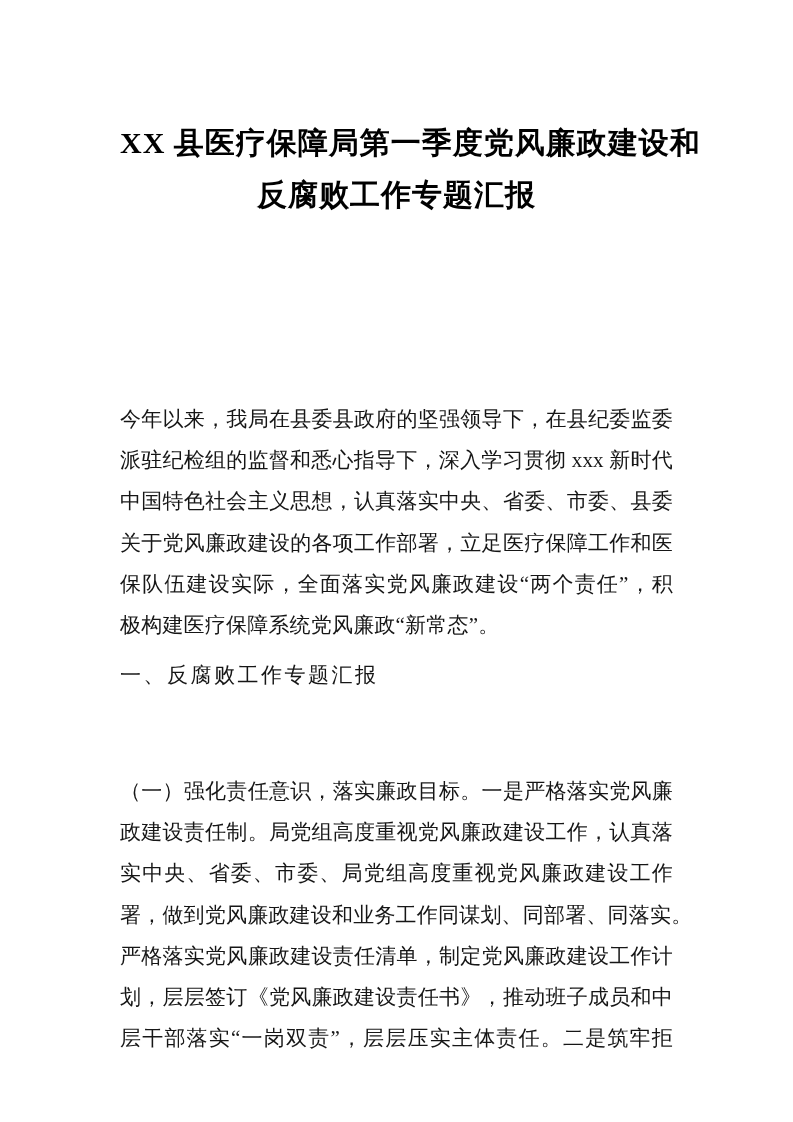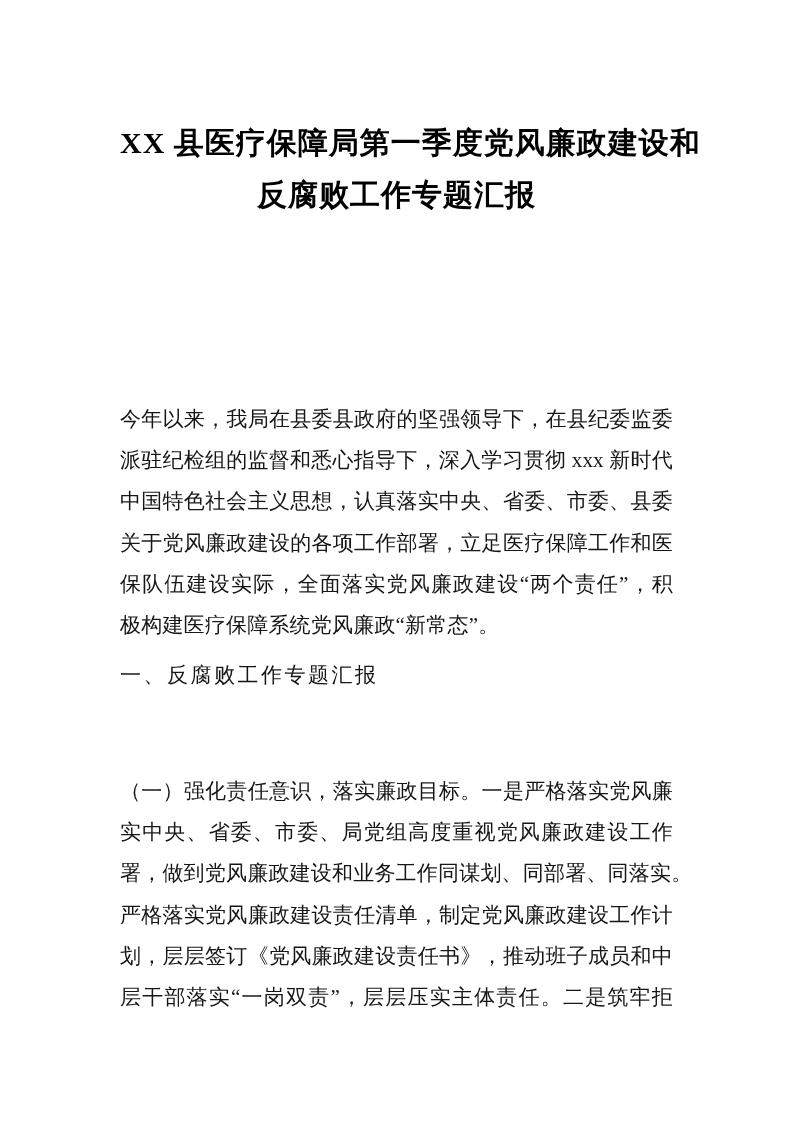--- a/index.html
+++ b/index.html
@@ -77,20 +77,21 @@
     <div class="line">保队伍建设实际，全面落实党风廉政建设“两个责任”，积</div>
     <div class="line line-end">极构建医疗保障系统党风廉政“新常态”。</div>
   </div>
 
   <div class="column section-head">
     <div class="heading-line">一、反腐败工作专题汇报</div>
   </div>
 
   <div class="column para body-para">
     <div class="line">（一）强化责任意识，落实廉政目标。一是严格落实党风廉</div>
+    <div class="line">政建设责任制。局党组高度重视党风廉政建设工作，认真落</div>
     <div class="line">实中央、省委、市委、局党组高度重视党风廉政建设工作</div>
     <div class="line">署，做到党风廉政建设和业务工作同谋划、同部署、同落实。</div>
     <div class="line">严格落实党风廉政建设责任清单，制定党风廉政建设工作计</div>
     <div class="line">划，层层签订《党风廉政建设责任书》，推动班子成员和中</div>
     <div class="line">层干部落实“一岗双责”，层层压实主体责任。二是筑牢拒</div>
   </div>
 
 </div>
 
 </body></html>

